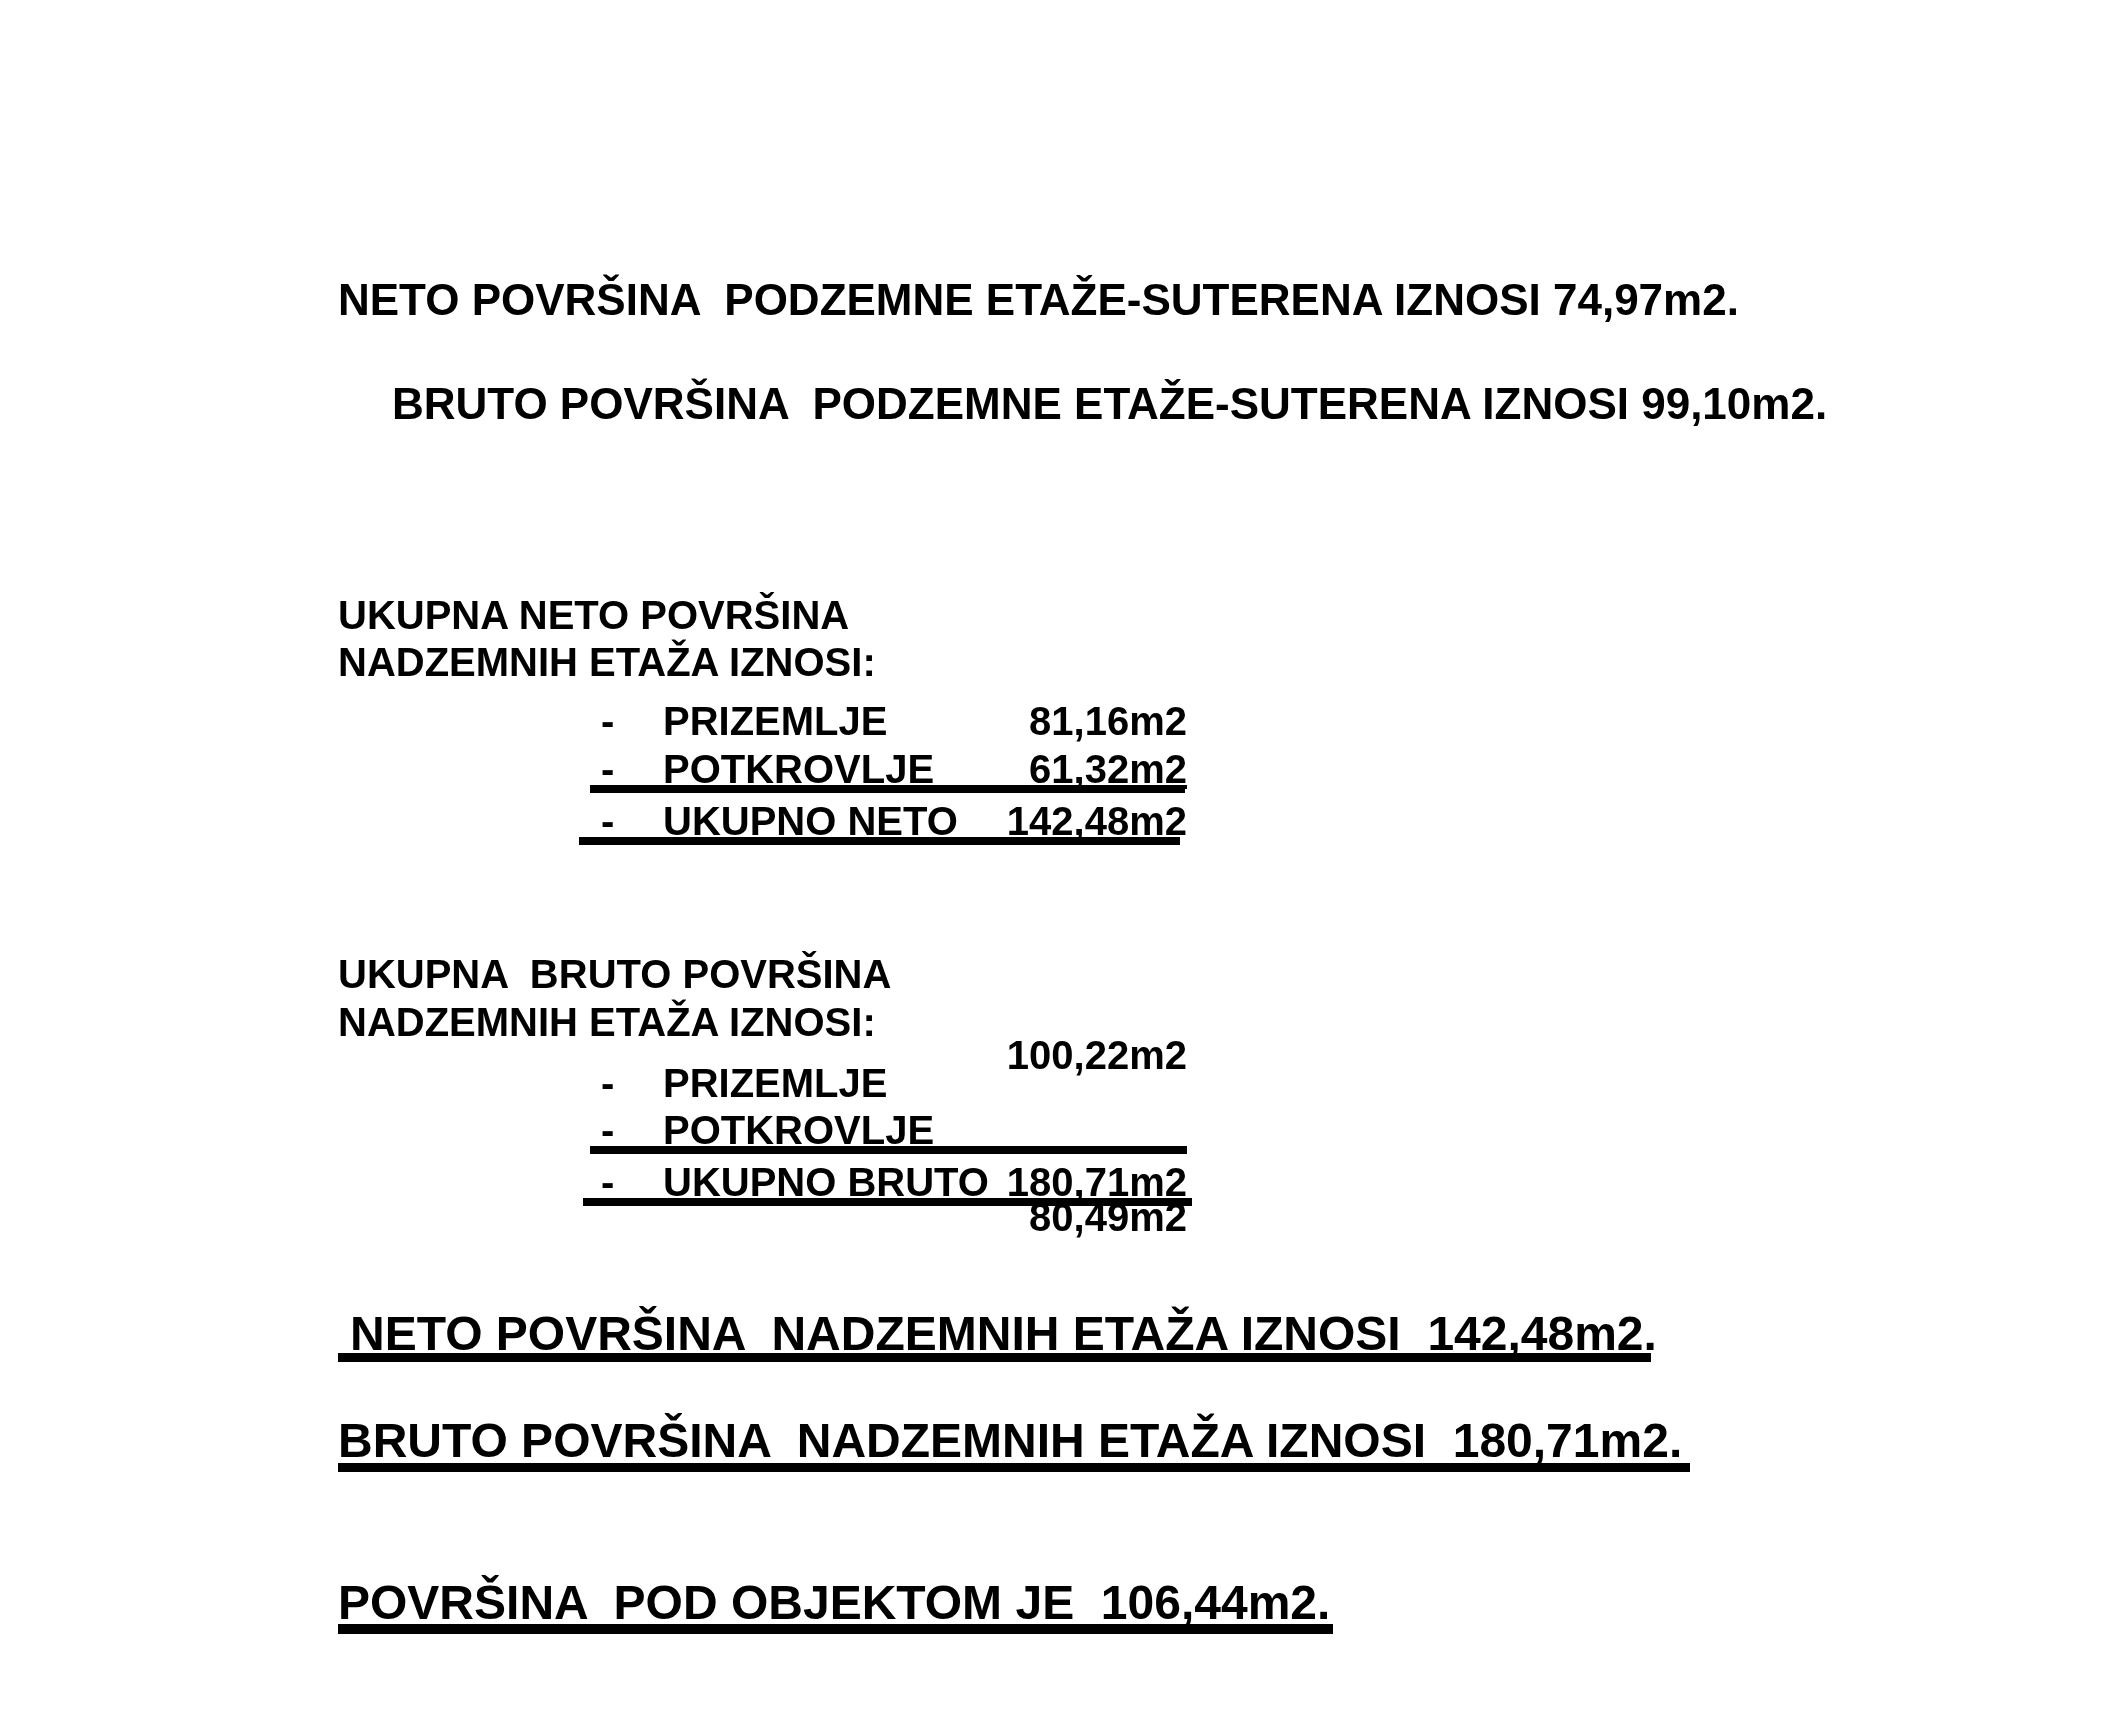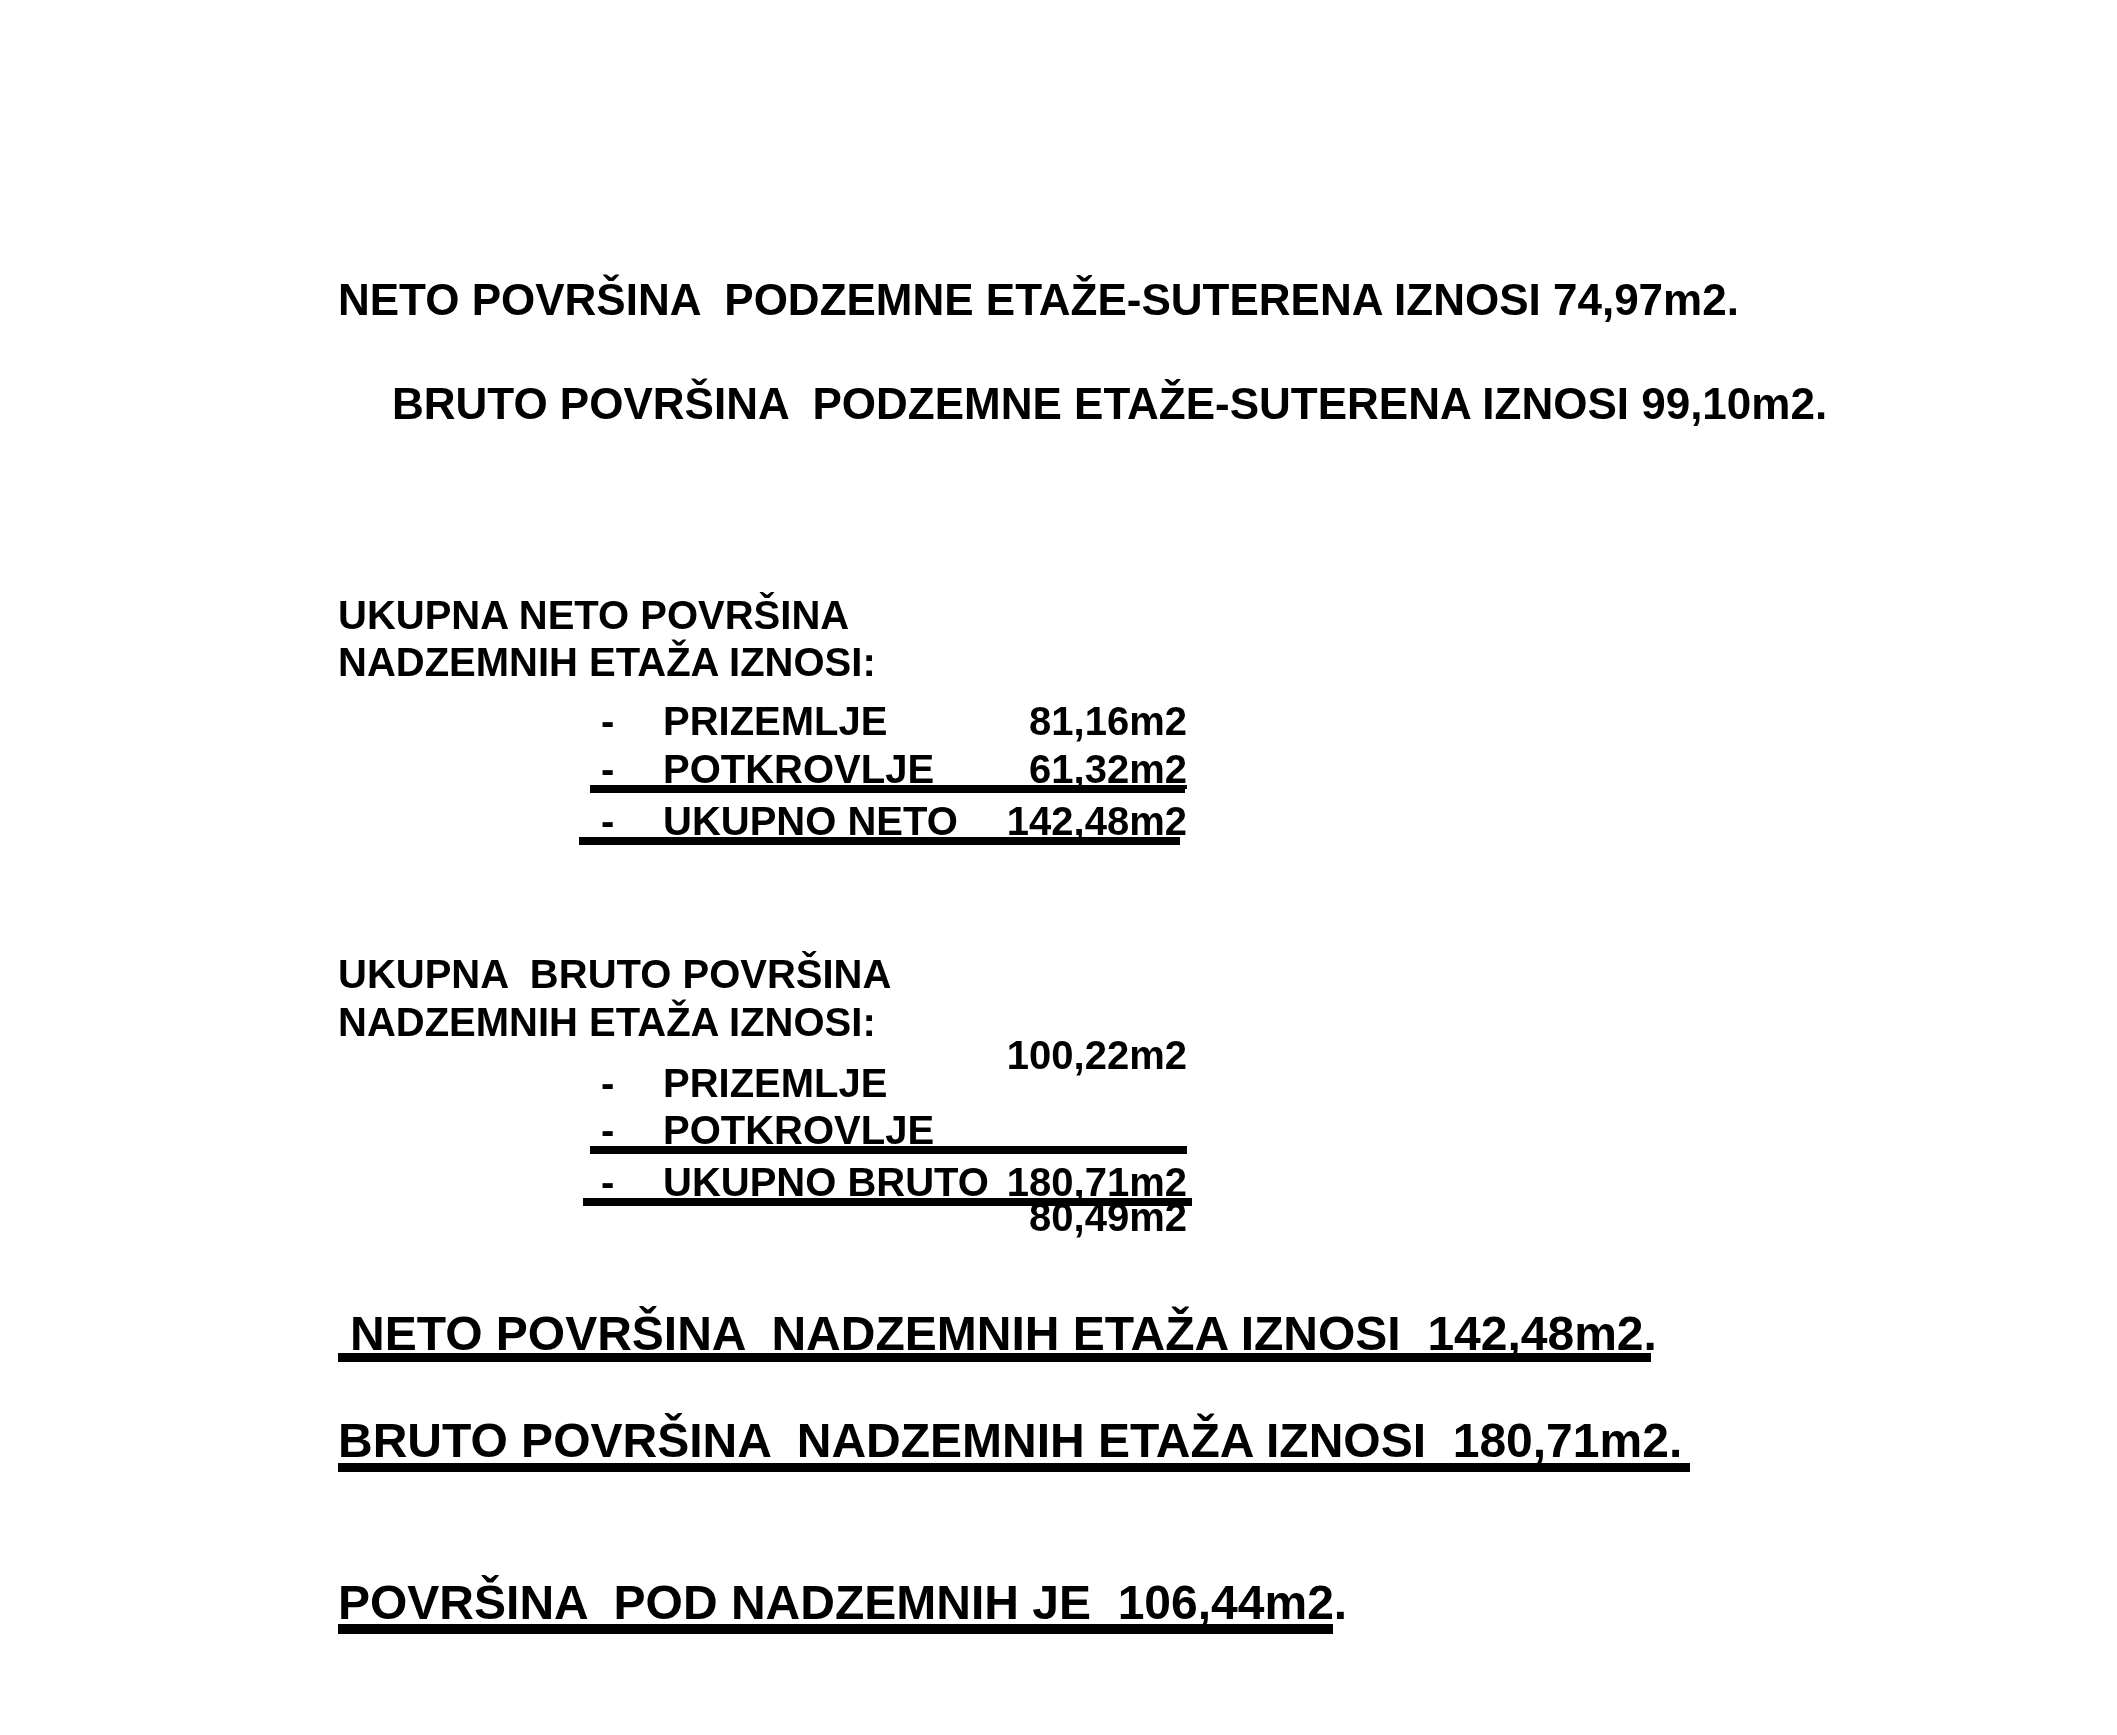--- a/index.html
+++ b/index.html
@@ -78,17 +78,17 @@
   <div class="line fs-sec" style="left:663px; top:1159px;">UKUPNO BRUTO</div>
   <div class="line fs-sec val" style="top:1159px;">180,71m2</div>
   <div class="bar" style="left:583px; top:1198px; width:609px; height:7.6px;"></div>
 
   <div class="line fs-big" style="left:338px; top:1306px;margin-left:12px;">NETO POVRŠINA  NADZEMNIH ETAŽA IZNOSI  142,48m2.</div>
   <div class="bar" style="left:338px; top:1353px; width:1313px; height:8.6px;"></div>
 
   <div class="line fs-big" style="left:338px; top:1413px;">BRUTO POVRŠINA  NADZEMNIH ETAŽA IZNOSI  180,71m2.</div>
   <div class="bar" style="left:338px; top:1463px; width:1352px; height:8.6px;"></div>
 
-  <div class="line fs-big" style="left:338px; top:1575px;">POVRŠINA  POD NADZEMNIH JE  106,44m2.</div>
+  <div class="line fs-big" style="left:338px; top:1575px;">POVRŠINA  POD OBJEKTOM JE  106,44m2.</div>
   <div class="bar" style="left:338px; top:1624px; width:995px; height:9.5px;"></div>
 
 </div>
 
 
 </body></html>

